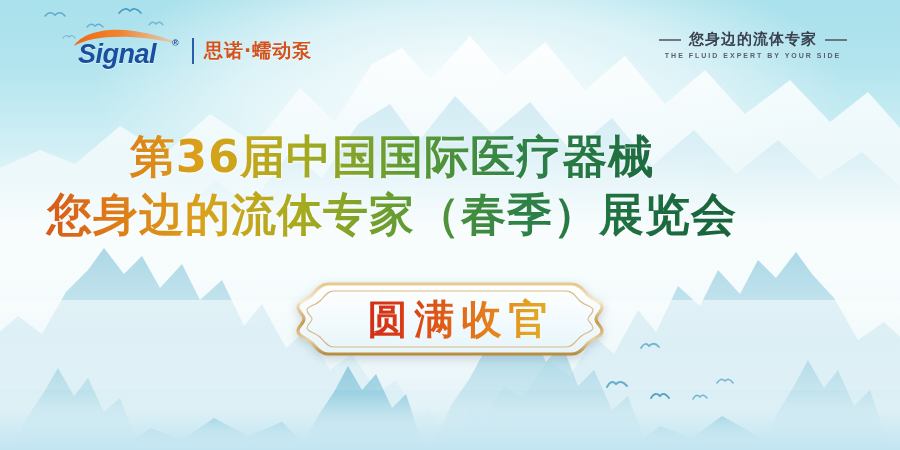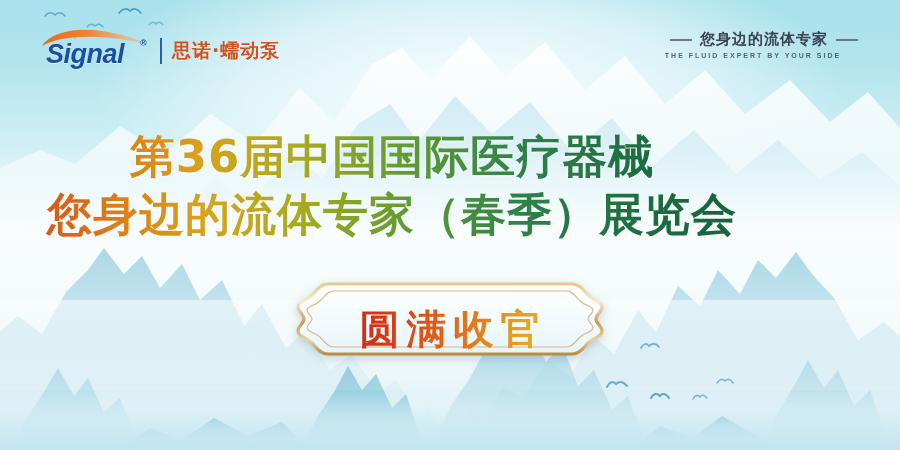--- a/index.html
+++ b/index.html
@@ -36,21 +36,21 @@
   .bird svg{display:block;overflow:visible;}
 
   
   .header{
     position:absolute;left:0;top:28px;width:900px;height:50px;
   }
   .logo-wrap{
     position:absolute;left:40px;top:0;
     display:flex;align-items:center;height:46px;
   }
-  .logo-mark{position:relative;width:112px;height:44px;}
+  .logo-mark{position:relative;width:112px;height:44px;margin-left:32px;}
   .swoosh{position:absolute;left:0;top:0;width:108px;height:20px;}
   .logo-word{
     position:absolute;left:6px;top:12px;
     font-family:"Liberation Sans","DejaVu Sans",sans-serif;
     font-weight:bold;font-style:italic;
     font-size:27px;letter-spacing:-0.5px;
     color:#1a4fa0;
     line-height:1;
     text-shadow:0 1px 0 rgba(255,255,255,.6);
   }
@@ -65,21 +65,21 @@
     font-family:"DejaVu Sans","Liberation Sans",sans-serif;
     font-size:19px;font-weight:bold;color:#d4521e;
     letter-spacing:1px;white-space:nowrap;
     text-shadow:0 1px 0 rgba(255,255,255,.5);
   }
 
   .tagline{
     position:absolute;right:42px;top:2px;
     text-align:center;width:210px;
   }
-  .tag-row{display:flex;align-items:center;justify-content:flex-end;gap:8px;}
+  .tag-row{display:flex;align-items:center;justify-content:center;gap:8px;}
   .tag-rule{width:22px;height:2px;background:#5d6470;opacity:.85;}
   .tag-cn{
     font-family:"DejaVu Sans","Liberation Sans",sans-serif;
     font-size:15px;font-weight:bold;color:#3a4250;letter-spacing:1px;white-space:nowrap;
   }
   .tag-en{
     margin-top:3px;
     font-family:"Liberation Sans","DejaVu Sans",sans-serif;
     font-size:7px;font-weight:bold;color:#56606e;
     letter-spacing:2.0px;white-space:nowrap;
@@ -113,22 +113,22 @@
   }
   .title-line.l2{font-size:45px;}
 
   
   .plaque{
     position:absolute;left:50%;top:281px;transform:translateX(-50%);
     width:320px;height:76px;
   }
   .plaque svg{display:block;filter:drop-shadow(0 3px 5px rgba(90,120,140,.28));}
   .plaque-text{
-    position:absolute;left:0;top:0;width:320px;height:76px;
-    display:flex;align-items:flex-end;justify-content:center;
+    position:absolute;left:8px;top:0;width:320px;height:76px;
+    display:flex;align-items:center;justify-content:center;
   }
   .plaque-text span{
     font-family:"DejaVu Serif","Liberation Serif",serif;
     font-weight:bold;
     font-size:40px;
     letter-spacing:7px;
     padding-left:7px;
     background-image:linear-gradient(95deg,#cf2a16 0%,#d93c16 22%,#e06218 46%,#e4841c 68%,#e2a422 86%,#dfae26 100%);
     -webkit-background-clip:text;background-clip:text;
     color:transparent;-webkit-text-fill-color:transparent;

